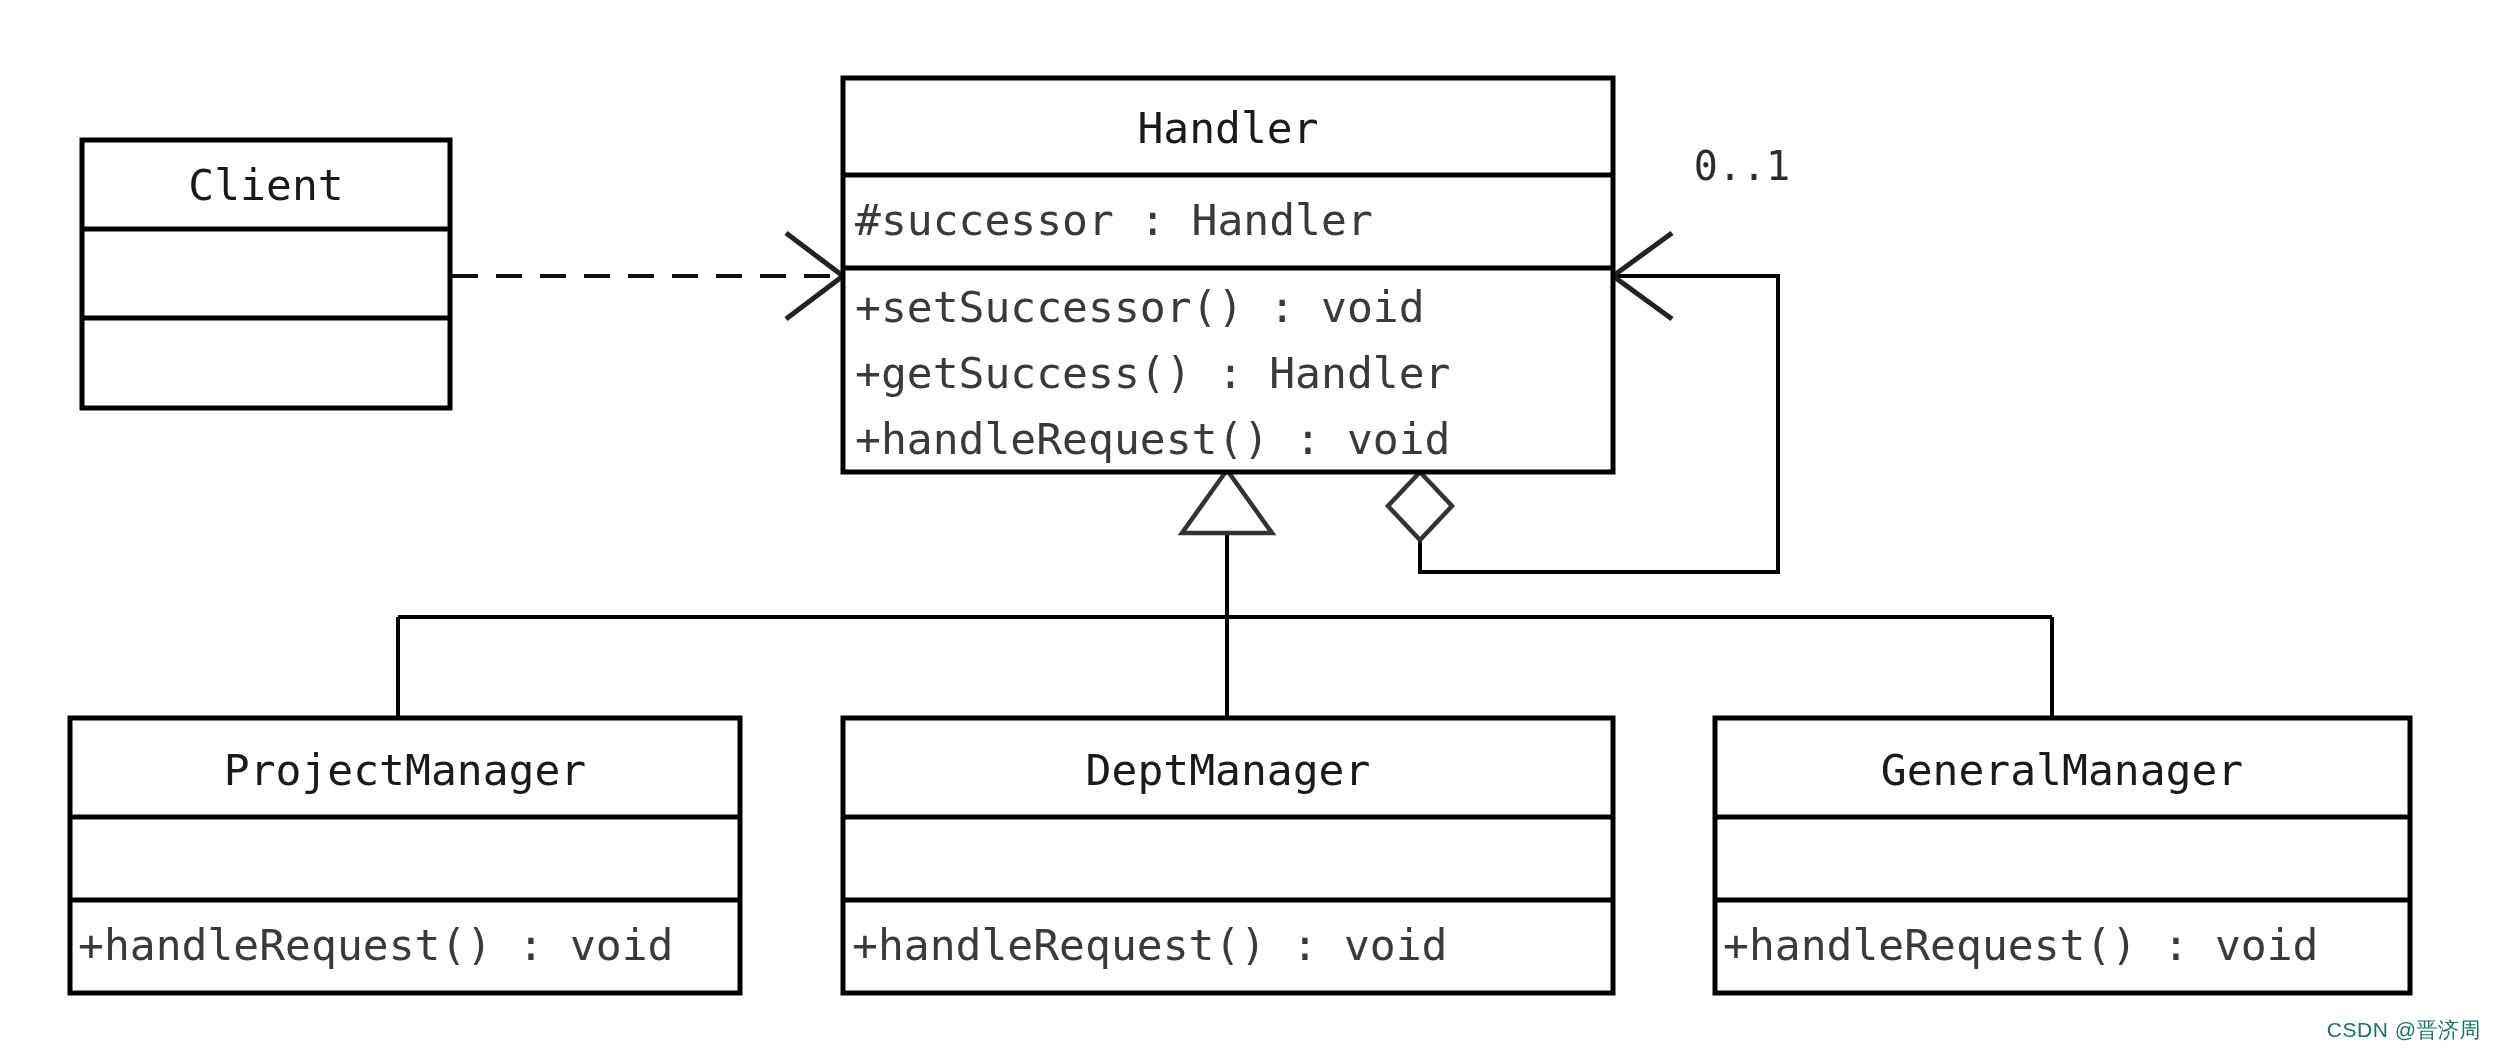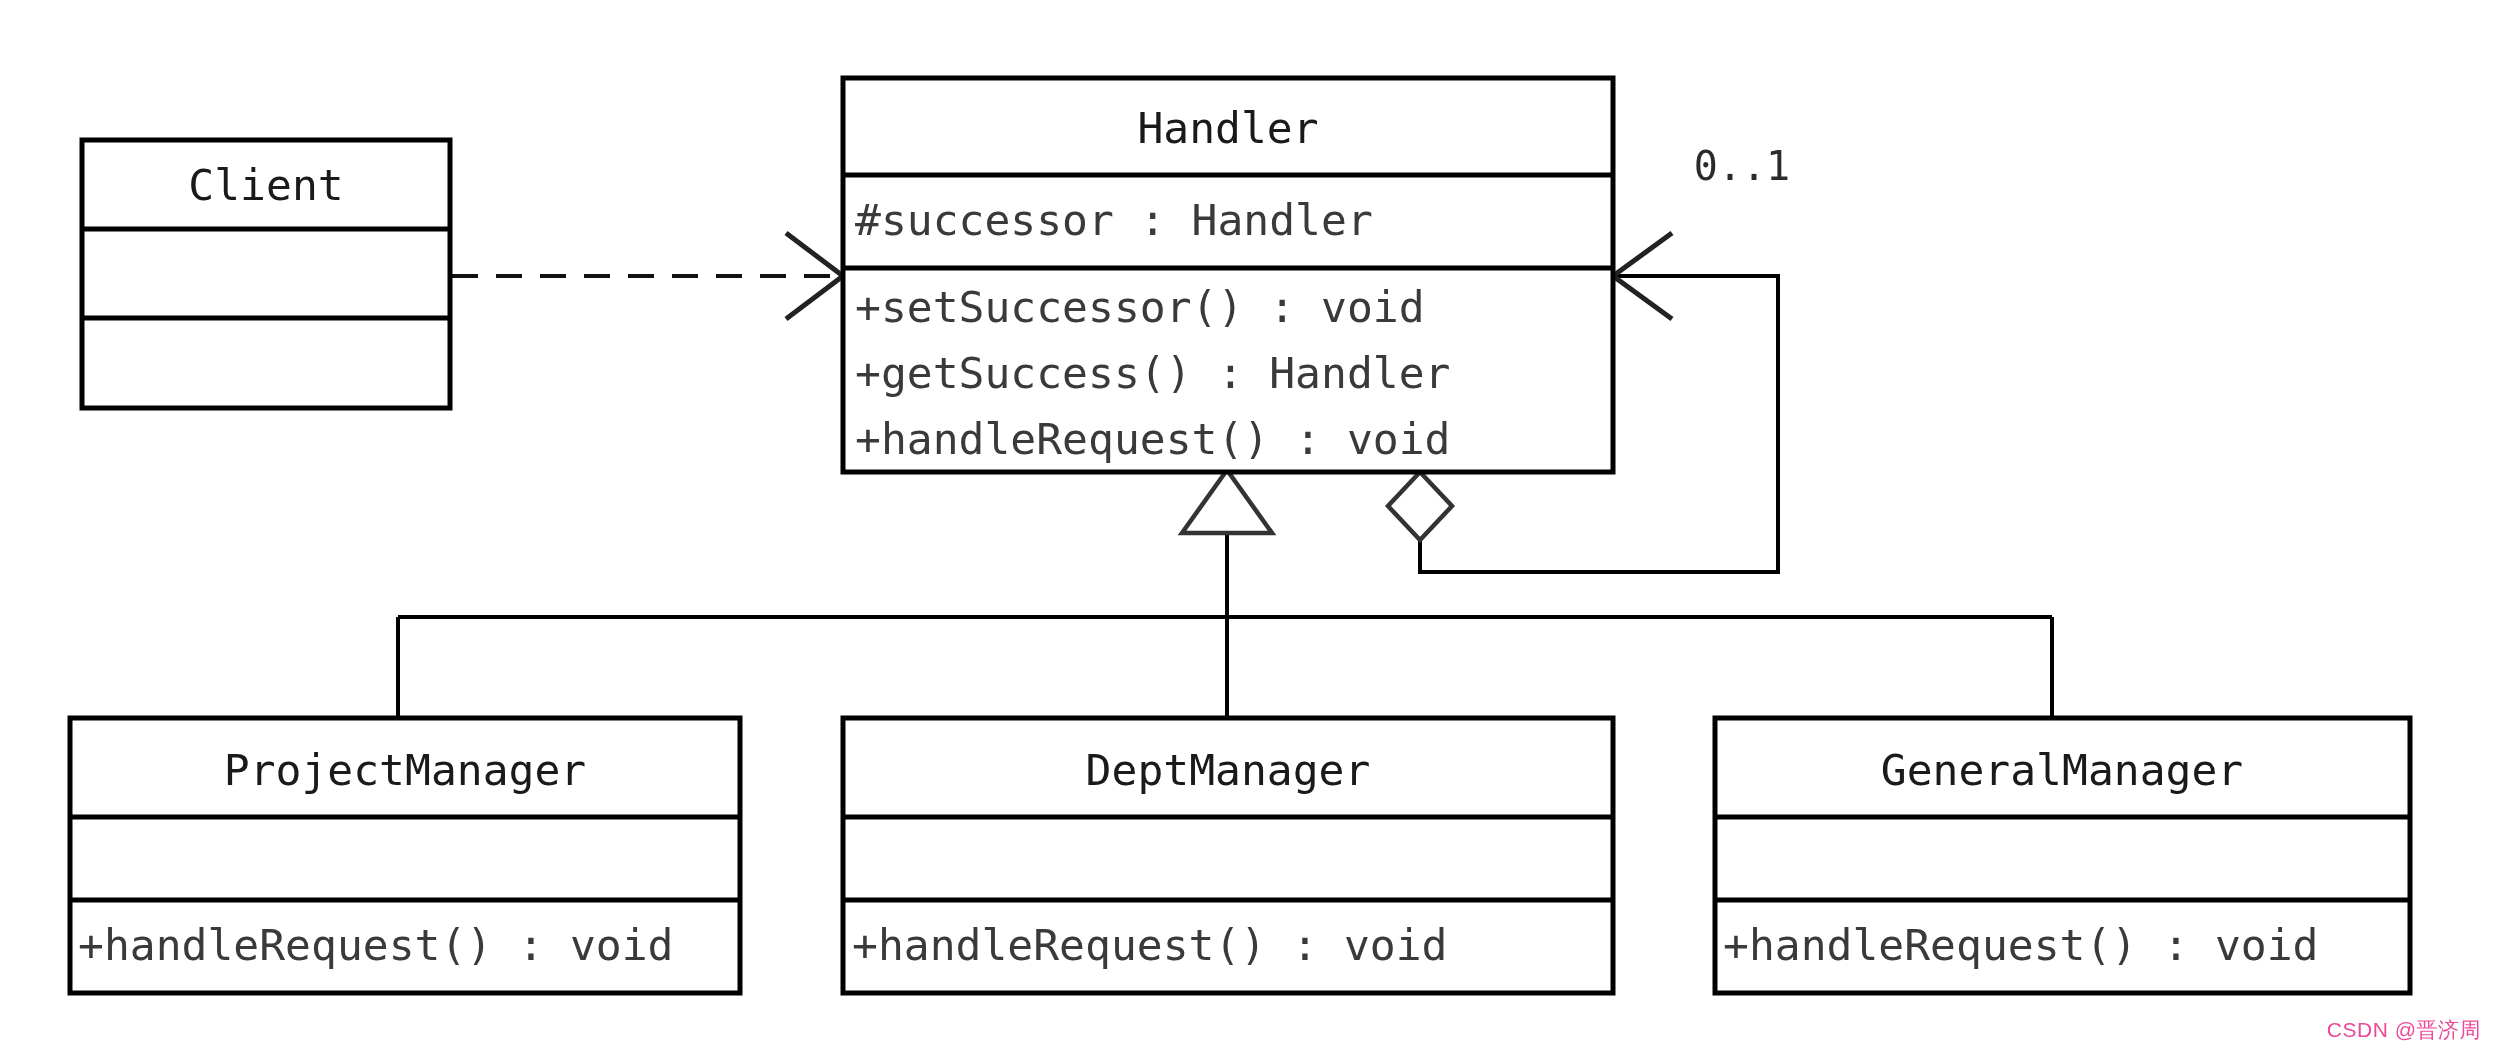--- a/index.html
+++ b/index.html
@@ -81,21 +81,21 @@
     font-size: 40px;
     fill: #2b2b2b;
     text-anchor: middle;
   }
   .watermark-text {
     position: absolute;
     right: 16px;
     bottom: 8px;
     font-family: "Liberation Sans", sans-serif;
     font-size: 21px;
-    color: #ec4899;
+    color: #0f766e;
     letter-spacing: 0.5px;
     white-space: nowrap;
     user-select: none;
   }
 </style>
 </head>
 <body>
 
 <div id="diagram-root">
 

